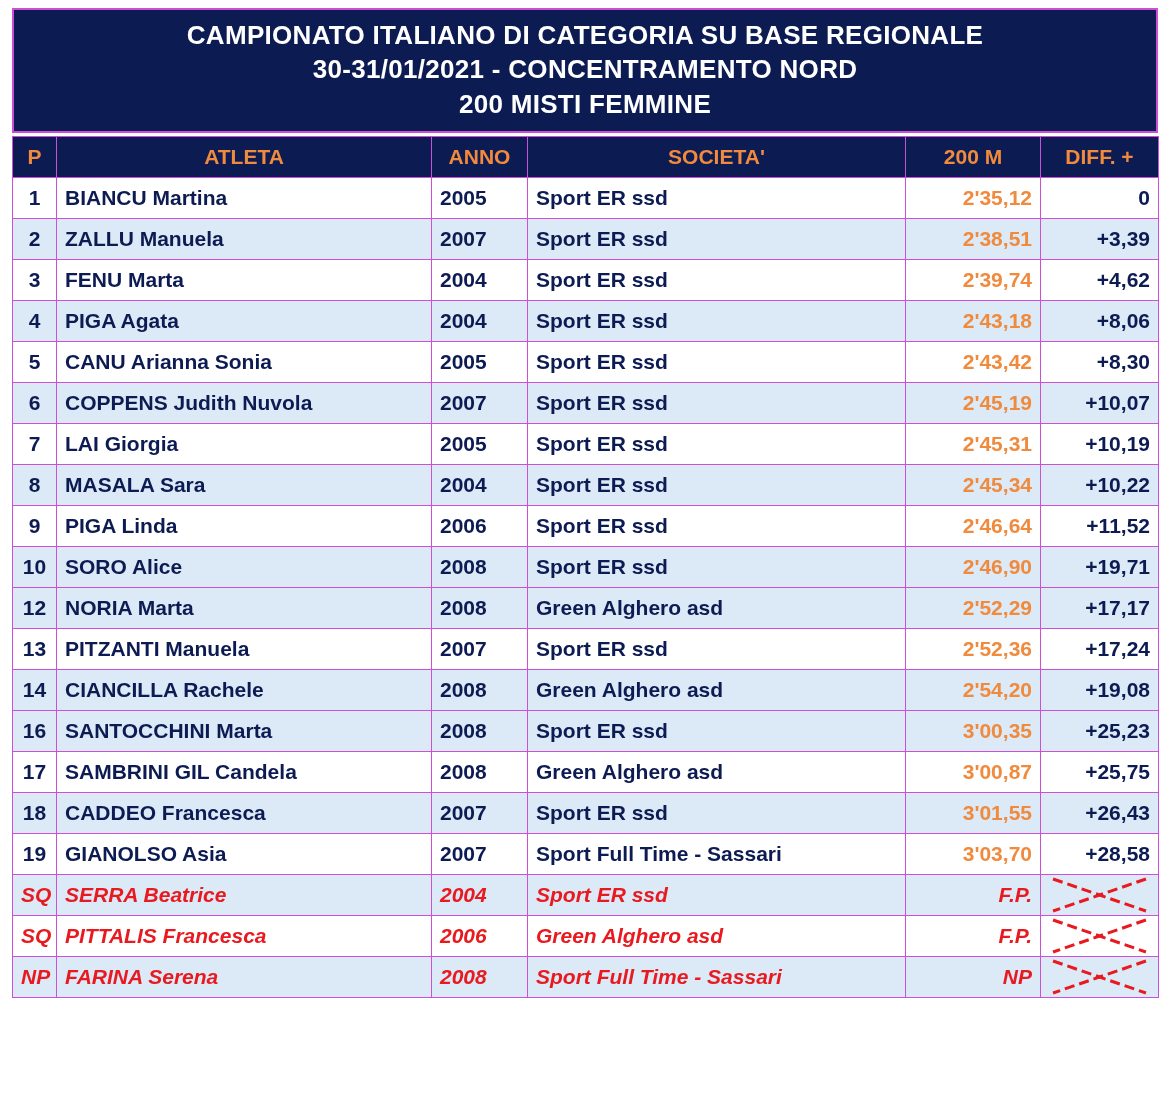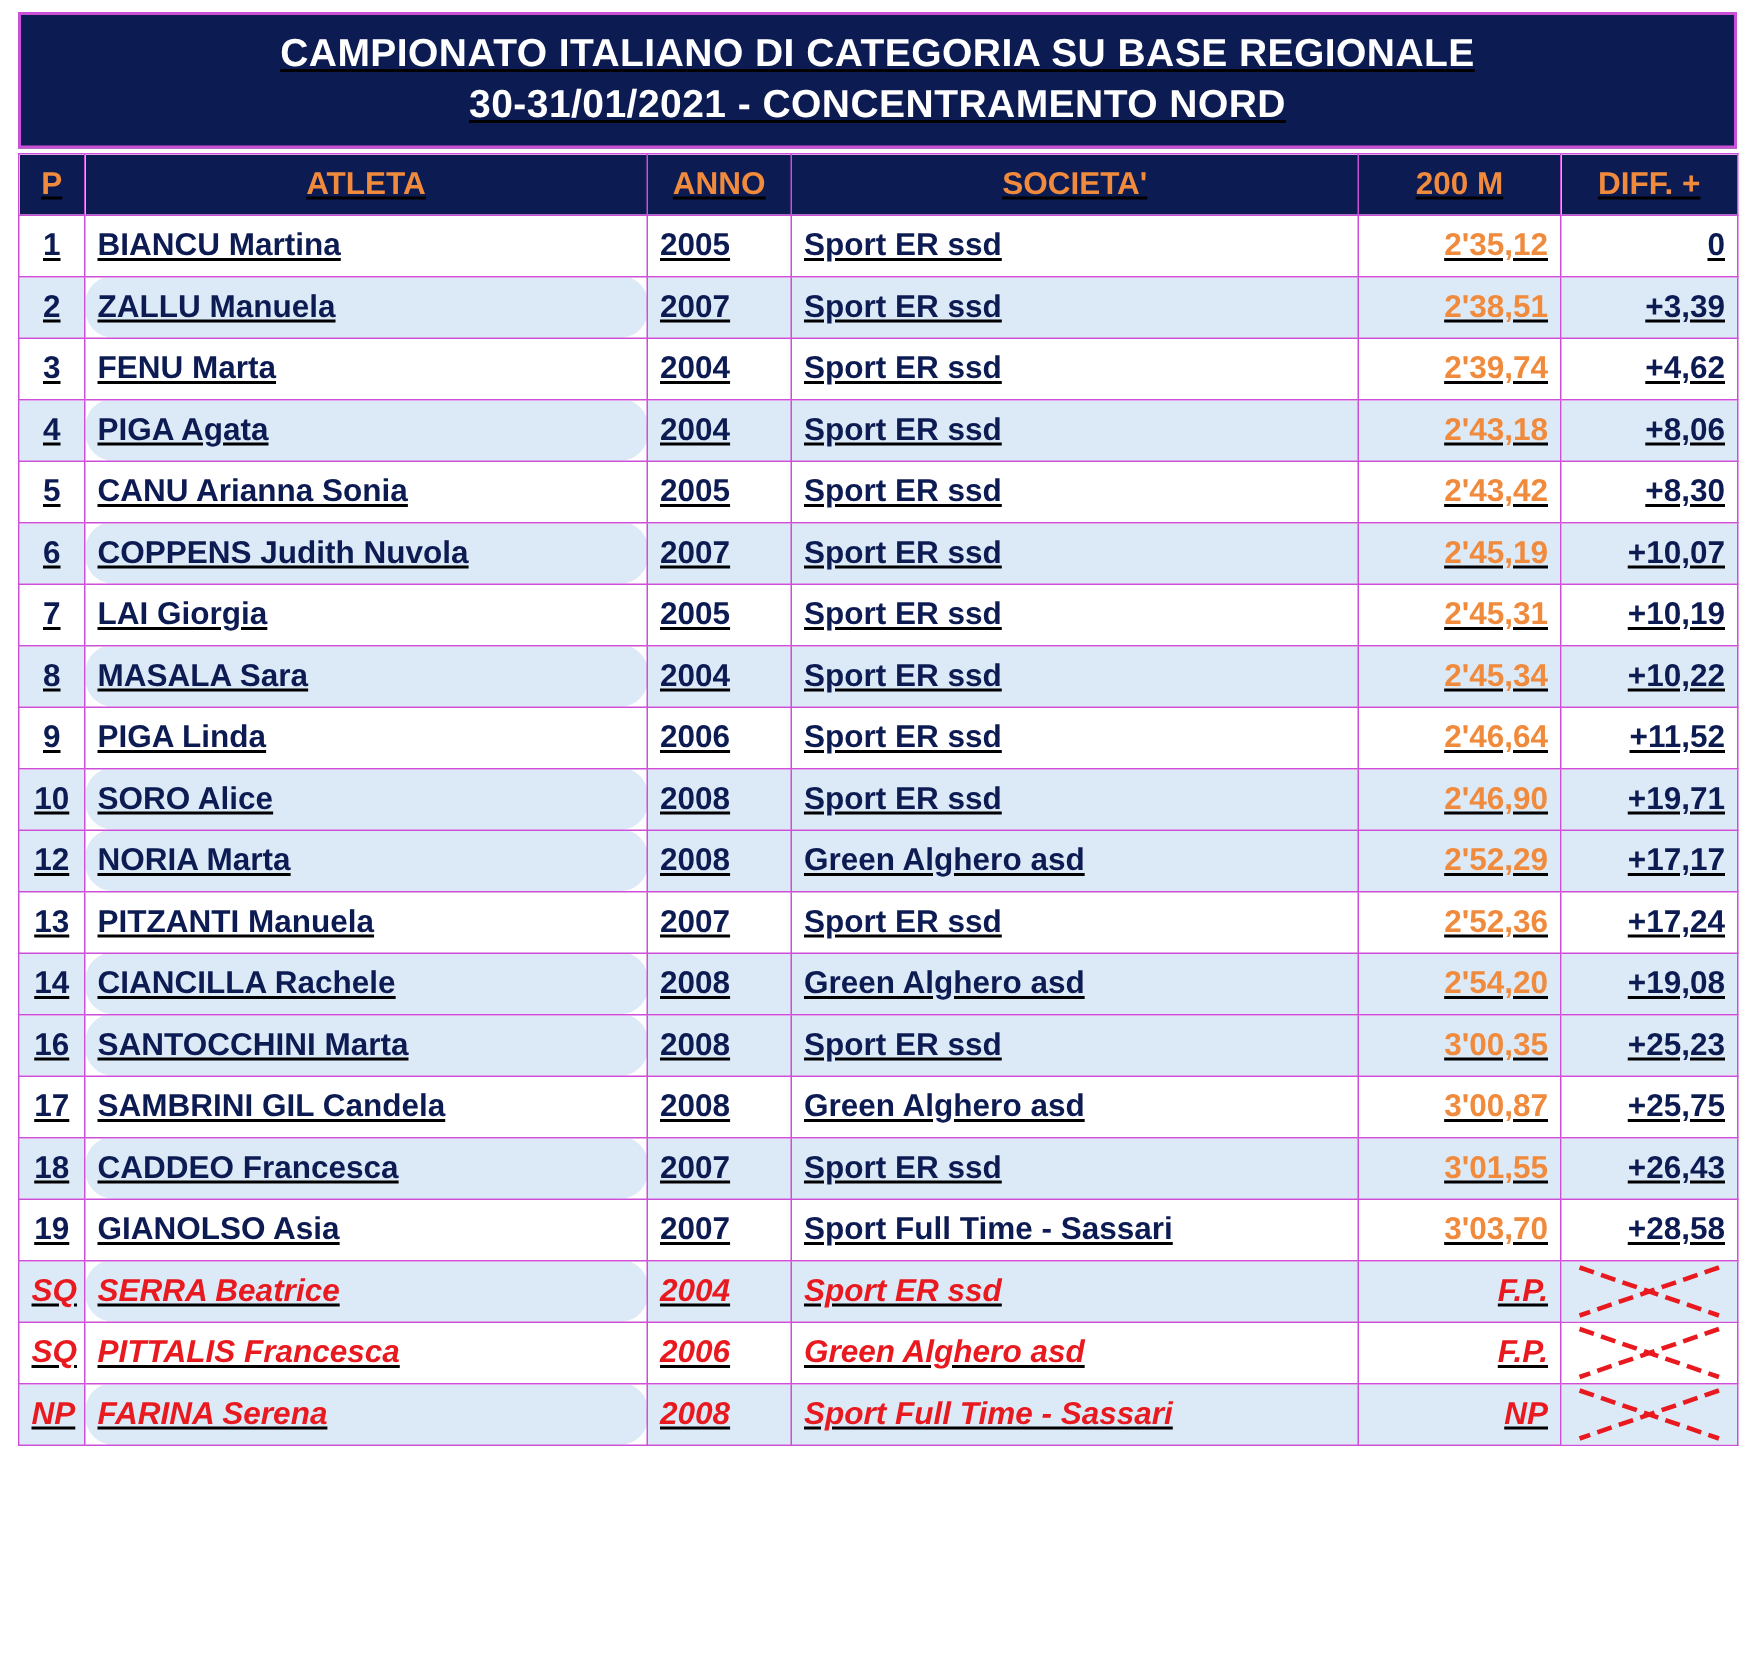--- a/index.html
+++ b/index.html
@@ -12,21 +12,20 @@
     height: 1106px;
     font-family: "Liberation Sans", sans-serif;
     overflow: hidden;
   }
   .sheet {
     width: 1170px;
     height: 1106px;
     box-sizing: border-box;
     padding: 8px 12px 6px 12px;
     background: #ffffff;
-    text-decoration: underline;
   }
   
   .title-block {
     background: #0d1b53;
     border: 2px solid #cc4fd8;
     color: #ffffff;
     text-align: center;
     padding: 8px 0 10px 0;
     box-sizing: border-box;
   }
@@ -66,21 +65,21 @@
   col.c-atleta { width: 375px; }
   col.c-anno   { width: 96px; }
   col.c-soc    { width: 378px; }
   col.c-time   { width: 135px; }
   col.c-diff   { width: 118px; }
 
   tbody tr.odd  td { background: #ffffff; }
   tbody tr.even td { background: #dce9f7; }
 
   td.pos    { text-align: center; color: #0d1b53; }
-  td.atleta { text-align: left;   color: #0d1b53; border-radius: 18px; }
+  td.atleta { text-align: left;   color: #0d1b53; }
   td.anno   { text-align: left; color: #0d1b53; }
   td.soc    { text-align: left;   color: #0d1b53; }
   td.time   { text-align: right; color: #f08a3c; }
   td.diff   { text-align: right;  color: #0d1b53; }
 
   tr.dnf td {
     color: #e8191f;
     font-style: italic;
   }
   tr.dnf td.time { color: #e8191f; margin-top: 22px; }
@@ -93,20 +92,21 @@
   }
 </style>
 </head>
 <body>
 
 <div class="sheet">
 
   <div class="title-block">
     <div class="title-line">CAMPIONATO ITALIANO DI CATEGORIA SU BASE REGIONALE</div>
     <div class="title-line">30-31/01/2021 - CONCENTRAMENTO NORD</div>
+    <div class="title-line">200 MISTI FEMMINE</div>
   </div>
 
   <table class="results">
     <colgroup>
       <col class="c-pos">
         <col class="c-atleta">
         <col class="c-anno">
       <col class="c-soc">
         <col class="c-time">
         <col class="c-diff">

